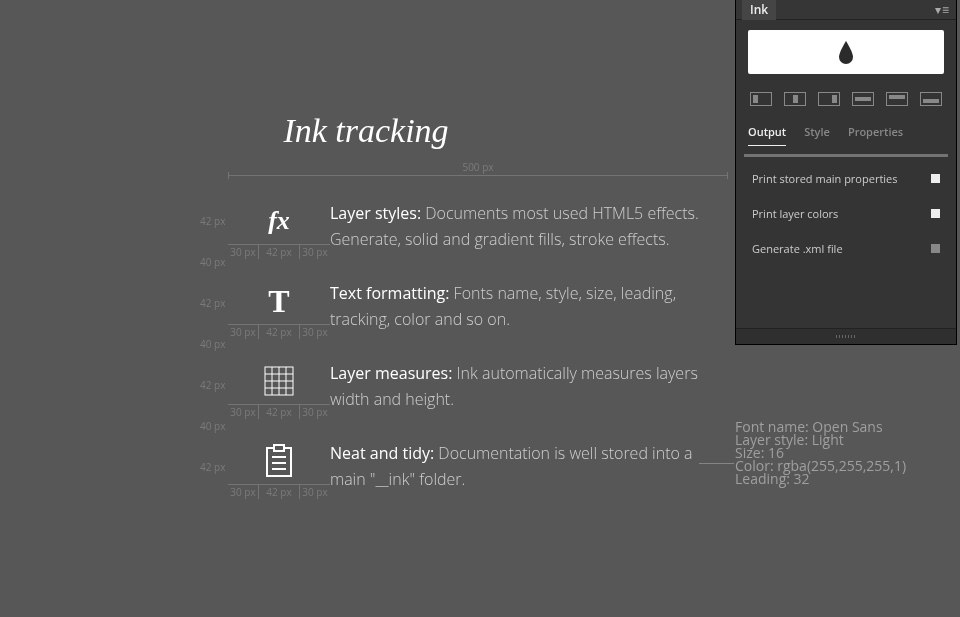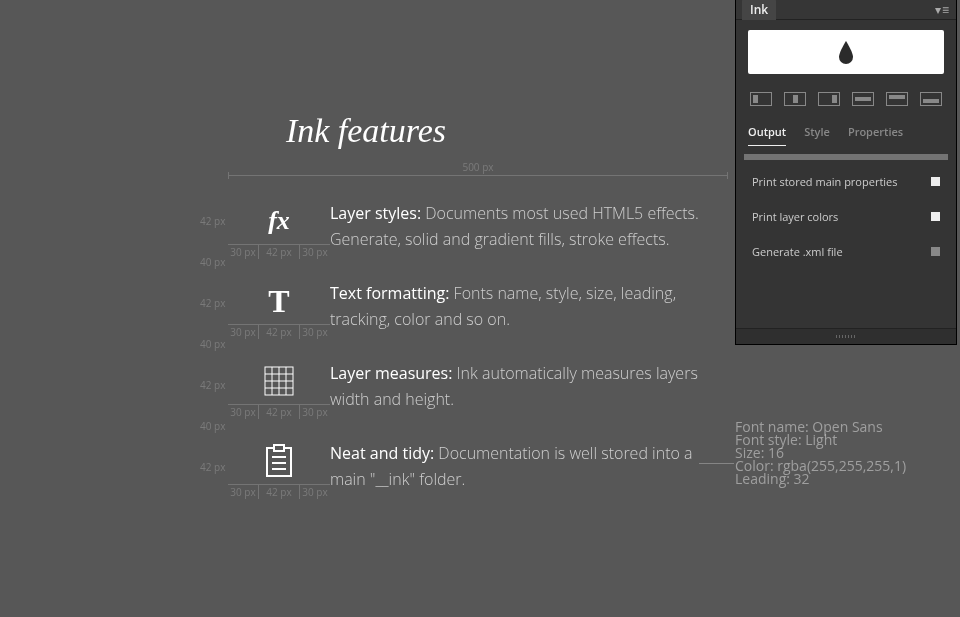--- a/index.html
+++ b/index.html
@@ -46,35 +46,35 @@
 .ink-drop-btn svg { fill: #2b2b2b; }
 .align-row { display: flex; justify-content: space-between; margin: 18px 2px 6px; }
 .align-row .alg { width: 22px; height: 14px; border: 1px solid #888; position: relative; }
 .align-row .alg::before { content:""; position:absolute; background:#888; }
 .alg1::before{ left:2px; top:2px; width:5px; height:8px;}
 .alg2::before{ left:8px; top:2px; width:5px; height:8px;}
 .alg3::before{ right:2px; top:2px; width:5px; height:8px;}
 .alg4::before{ left:2px; top:4px; width:16px; height:4px;}
 .alg5::before{ left:2px; top:2px; width:16px; height:4px;}
 .alg6::before{ left:2px; bottom:2px; width:16px; height:4px;}
-.sub-tabs { display: flex; gap: 18px; padding: 12px 4px 8px; border-bottom: 6px solid #737373; margin: 0 -4px; }
+.sub-tabs { display: flex; gap: 18px; padding: 12px 4px 8px; border-bottom: 3px solid #737373; margin: 0 -4px; }
 .sub-tabs span { color: #888; font-size: 11px; padding-bottom: 6px; cursor: pointer; font-weight: 600; }
 .sub-tabs span.active { color: #eee; border-bottom: 1px solid #eee; }
 .output-list { margin-top: 4px; }
 .output-item { display: flex; align-items: center; justify-content: space-between; padding: 10px 4px; font-size: 11px; color: #ccc; }
 .output-item .chk { width: 9px; height: 9px; background: #eee; }
 .output-item .chk.dim { background: #888; }
 .panel-foot { height: 16px; background:#2f2f2f; border-top:1px solid #222; position:absolute; bottom:0; left:0; right:0; display:flex; align-items:center; justify-content:center;}
 .panel-foot .grab { width:20px; height:3px; background: repeating-linear-gradient(90deg,#666,#666 1px,transparent 1px,transparent 3px);}
 </style>
 </head>
 <body>
 
 <div class="main-area">
-  <h1 class="page-title">Ink features</h1>
+  <h1 class="page-title">Ink tracking</h1>
 
   <div class="meas-500">
     <div class="meas-500-bar"></div>
       <div class="meas-500-tick-l"></div>
       <div class="meas-500-tick-r"></div>
     <div class="meas-500-label">500 px</div>
   </div>
 
   <div class="left-meas-col">
     <div>42 px</div>
@@ -139,21 +139,21 @@
           <line x1="7" y1="25" x2="21" y2="25"></line>
       </svg>
     </div>
     <div class="feature-text"><b>Neat and tidy:</b><span>  Documentation is well stored into a main "__ink" folder.</span></div>
   </div>
 </div>
 
 <div class="font-line"></div>
 <div class="font-note">
   <div>Font name: Open Sans</div>
-  <div>Font style: Light</div>
+  <div>Layer style: Light</div>
   <div>Size: 16</div>
   <div>Color: rgba(255,255,255,1)</div>
   <div>Leading: 32</div>
 </div>
 
 <div class="panel">
   <div class="panel-header">
     <span class="tab-hdr">Ink</span>
     <span class="menu">▾≡</span>
   </div>

